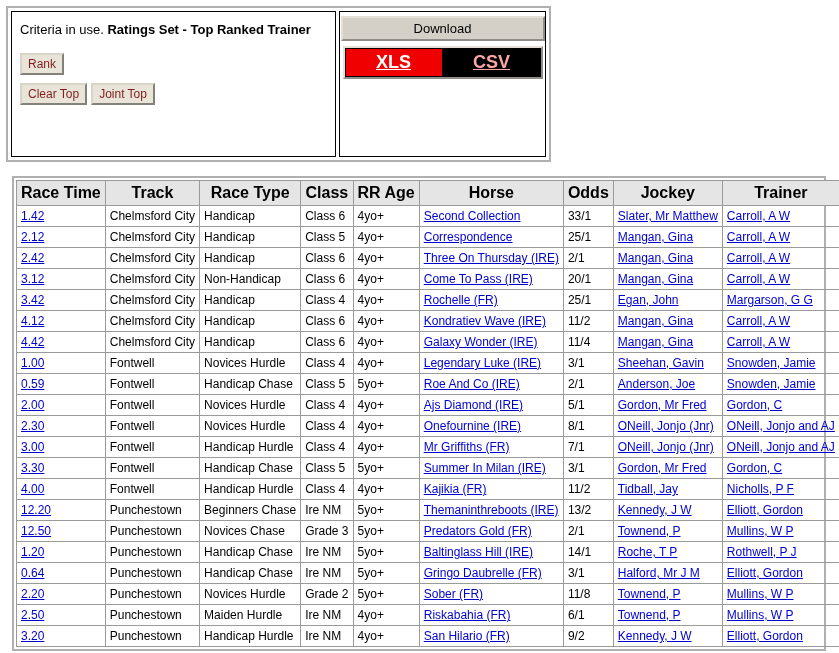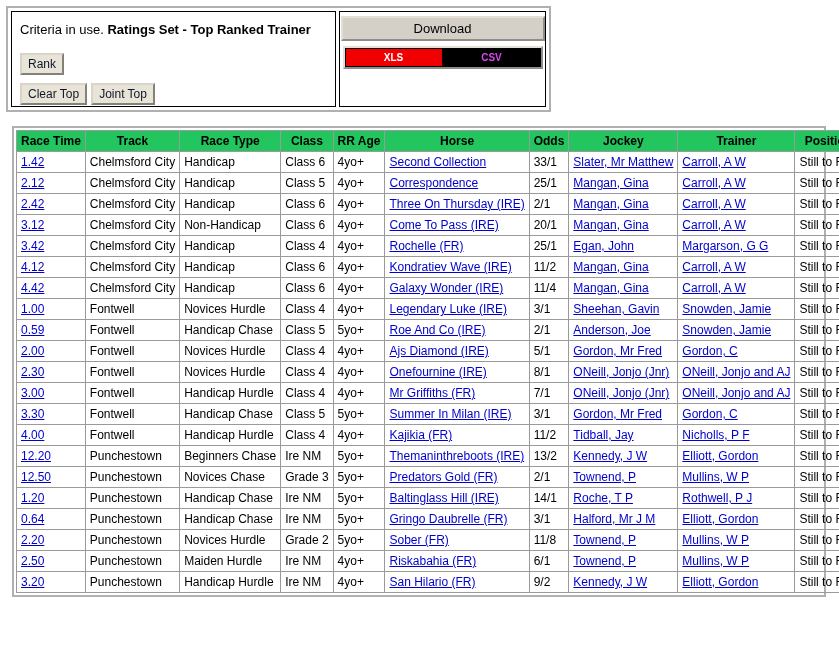--- a/index.html
+++ b/index.html
@@ -17,21 +17,21 @@
   }
 
   
   .top-panel {
     margin: 6px 0 0 6px;
     width: 545px;
     border: 2px solid #b0b0b0;
     background: #ffffff;
     display: flex;
     box-sizing: border-box;
-    height: 106px;
+    height: 156px;
   }
   .criteria-box {
     border: 1px solid #000000;
     margin: 3px;
     width: 325px;
     box-sizing: border-box;
     padding: 8px 6px 6px 8px;
     position: relative;
   }
   .criteria-line {
@@ -40,21 +40,21 @@
     white-space: nowrap;
   }
   .criteria-line b { font-weight: bold; }
 
   .btn {
     font-family: "Liberation Sans", sans-serif;
     font-size: 12px;
     background: #e8e4d8;
     border: 2px outset #d8d4c8;
     padding: 2px 6px;
-    color: #0f172a;
+    color: #7f1d1d;
     cursor: pointer;
   }
   .rank-row { margin-top: 14px; }
   .lower-row { margin-top: 8px; display: flex; gap: 4px; }
 
   .download-box {
     border: 1px solid #000000;
     margin: 3px 3px 3px 0;
     flex: 1;
     box-sizing: border-box;
@@ -74,28 +74,29 @@
   .fmt-row {
     margin: 5px auto 0 auto;
     width: 200px;
     display: flex;
     border: 2px outset #e4e0d8;
     box-sizing: border-box;
   }
   .fmt-btn {
     flex: 1;
     text-align: center;
-    font-size: 10px;
+    font-size: 18px;
     font-weight: bold;
     padding: 3px 0;
     border: 1px solid #000;
     box-sizing: border-box;
+    text-decoration: underline;
   }
   .fmt-xls { background: #f00000; color: #ffffff; }
-  .fmt-csv { background: #000000; color: #d946ef; }
+  .fmt-csv { background: #000000; color: #fca5a5; }
 
   
   .table-wrap {
     margin: 14px 0 0 12px;
     width: 814px;
     border: 2px solid #b0b0b0;
     background: #ffffff;
     box-sizing: border-box;
     padding: 2px;
   }
@@ -103,24 +104,24 @@
     border-collapse: collapse;
     width: 100%;
     font-size: 12px;
   }
   table.results th, table.results td {
     border: 1px solid #9a9a9a;
     padding: 3px 4px;
     white-space: nowrap;
   }
   table.results th {
-    background: #22c55e;
+    background: #e5e5e5;
     font-weight: bold;
     text-align: center;
-    font-size: 12px;
+    font-size: 16px;
   }
   td.l { text-align: left; }
   a.lnk {
     color: #0000cc;
     text-decoration: underline;
     cursor: pointer;
   }
   .col-time   { width: 54px; }
   .col-track  { width: 96px; }
   .col-type   { width: 104px; margin-top: 8px; }

